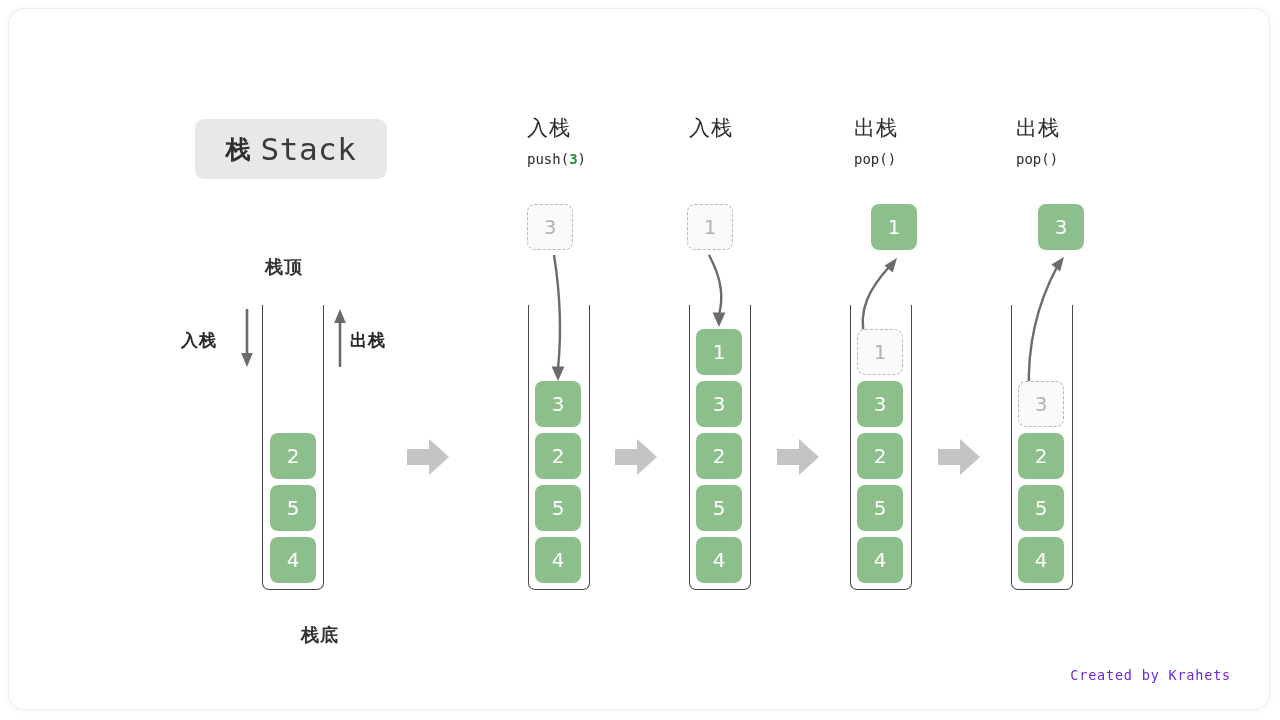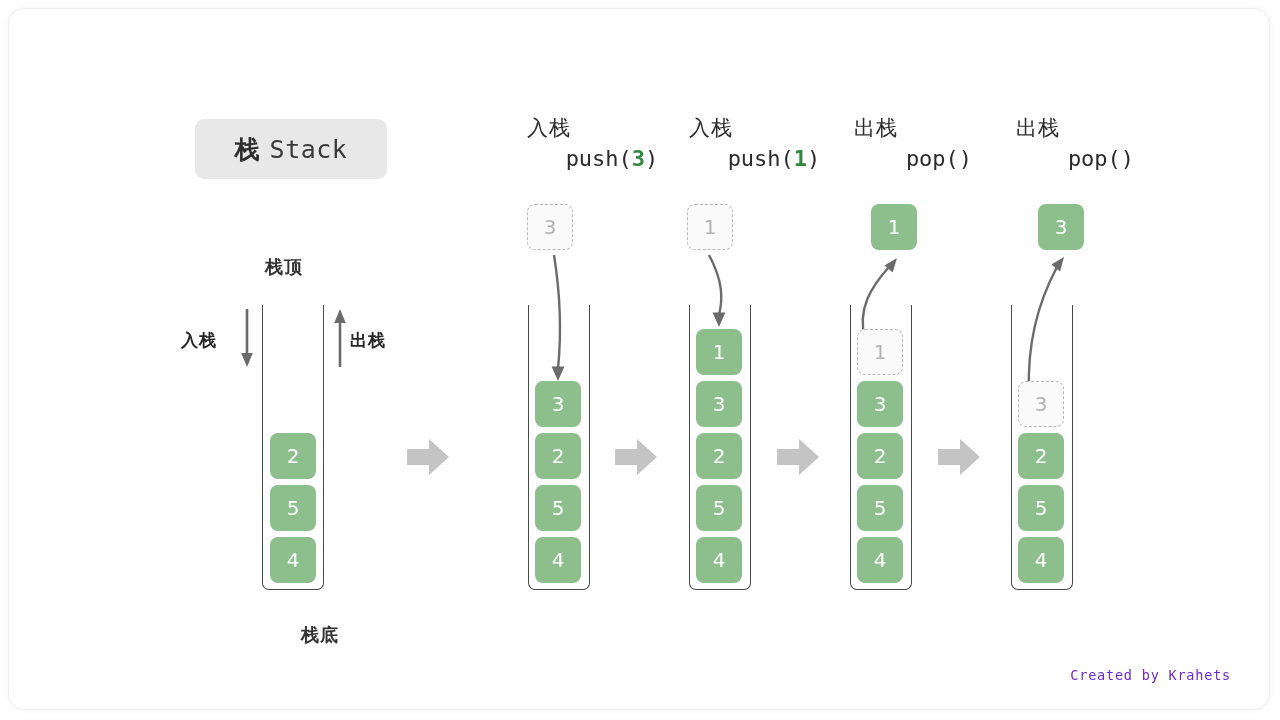--- a/index.html
+++ b/index.html
@@ -50,21 +50,21 @@
     box-sizing: border-box;
   }
   .title-chip .t-cn {
     font-size: 25px;
     font-weight: bold;
     color: #2e2e2e;
     letter-spacing: 1px;
   }
   .title-chip .t-en {
     font-family: "DejaVu Sans Mono", "Liberation Mono", monospace;
-    font-size: 25px;
+    font-size: 31px;
     color: #3a3a3a;
     margin-left: 9px;
     letter-spacing: 0.5px;
   }
 
   
   .cap-label {
     position: absolute;
     font-size: 18px;
     font-weight: bold;
@@ -99,25 +99,24 @@
   .col-head .h-cn {
     display: block;
     font-size: 21px;
     color: #2b2b2b;
     line-height: 30px;
     letter-spacing: 1px;
   }
   .col-head .h-code {
     display: block;
     font-family: "DejaVu Sans Mono", "Liberation Mono", monospace;
-    font-size: 22px;
+    font-size: 14px;
     color: #2b2b2b;
     line-height: 32px;
     letter-spacing: 0px;
-    text-align: center;
   }
   .col-head .h-code .arg {
     color: #2f8a3e;
     font-weight: bold;
   }
 
   
   .stack-box {
     position: absolute;
     width: 62px;
@@ -201,21 +200,20 @@
       <polygon points="13,2 7.2,16 18.8,16" fill="#6b6b6b"></polygon>
     </svg>
 
     <div class="col-head" style="left:518px;">
       <span class="h-cn">入栈</span>
       <span class="h-code"><span>push(</span><span class="arg">3</span><span>)</span></span>
     </div>
 
     <div class="col-head" style="left:680px;">
       <span class="h-cn">入栈</span>
-      <span class="h-code"><span>push(</span><span class="arg">1</span><span>)</span></span>
     </div>
 
     <div class="col-head" style="left:845px;">
       <span class="h-cn">出栈</span>
       <span class="h-code"><span>pop(</span><span class="arg"></span><span>)</span></span>
     </div>
 
     <div class="col-head" style="left:1007px;">
       <span class="h-cn">出栈</span>
       <span class="h-code"><span>pop(</span><span class="arg"></span><span>)</span></span>

